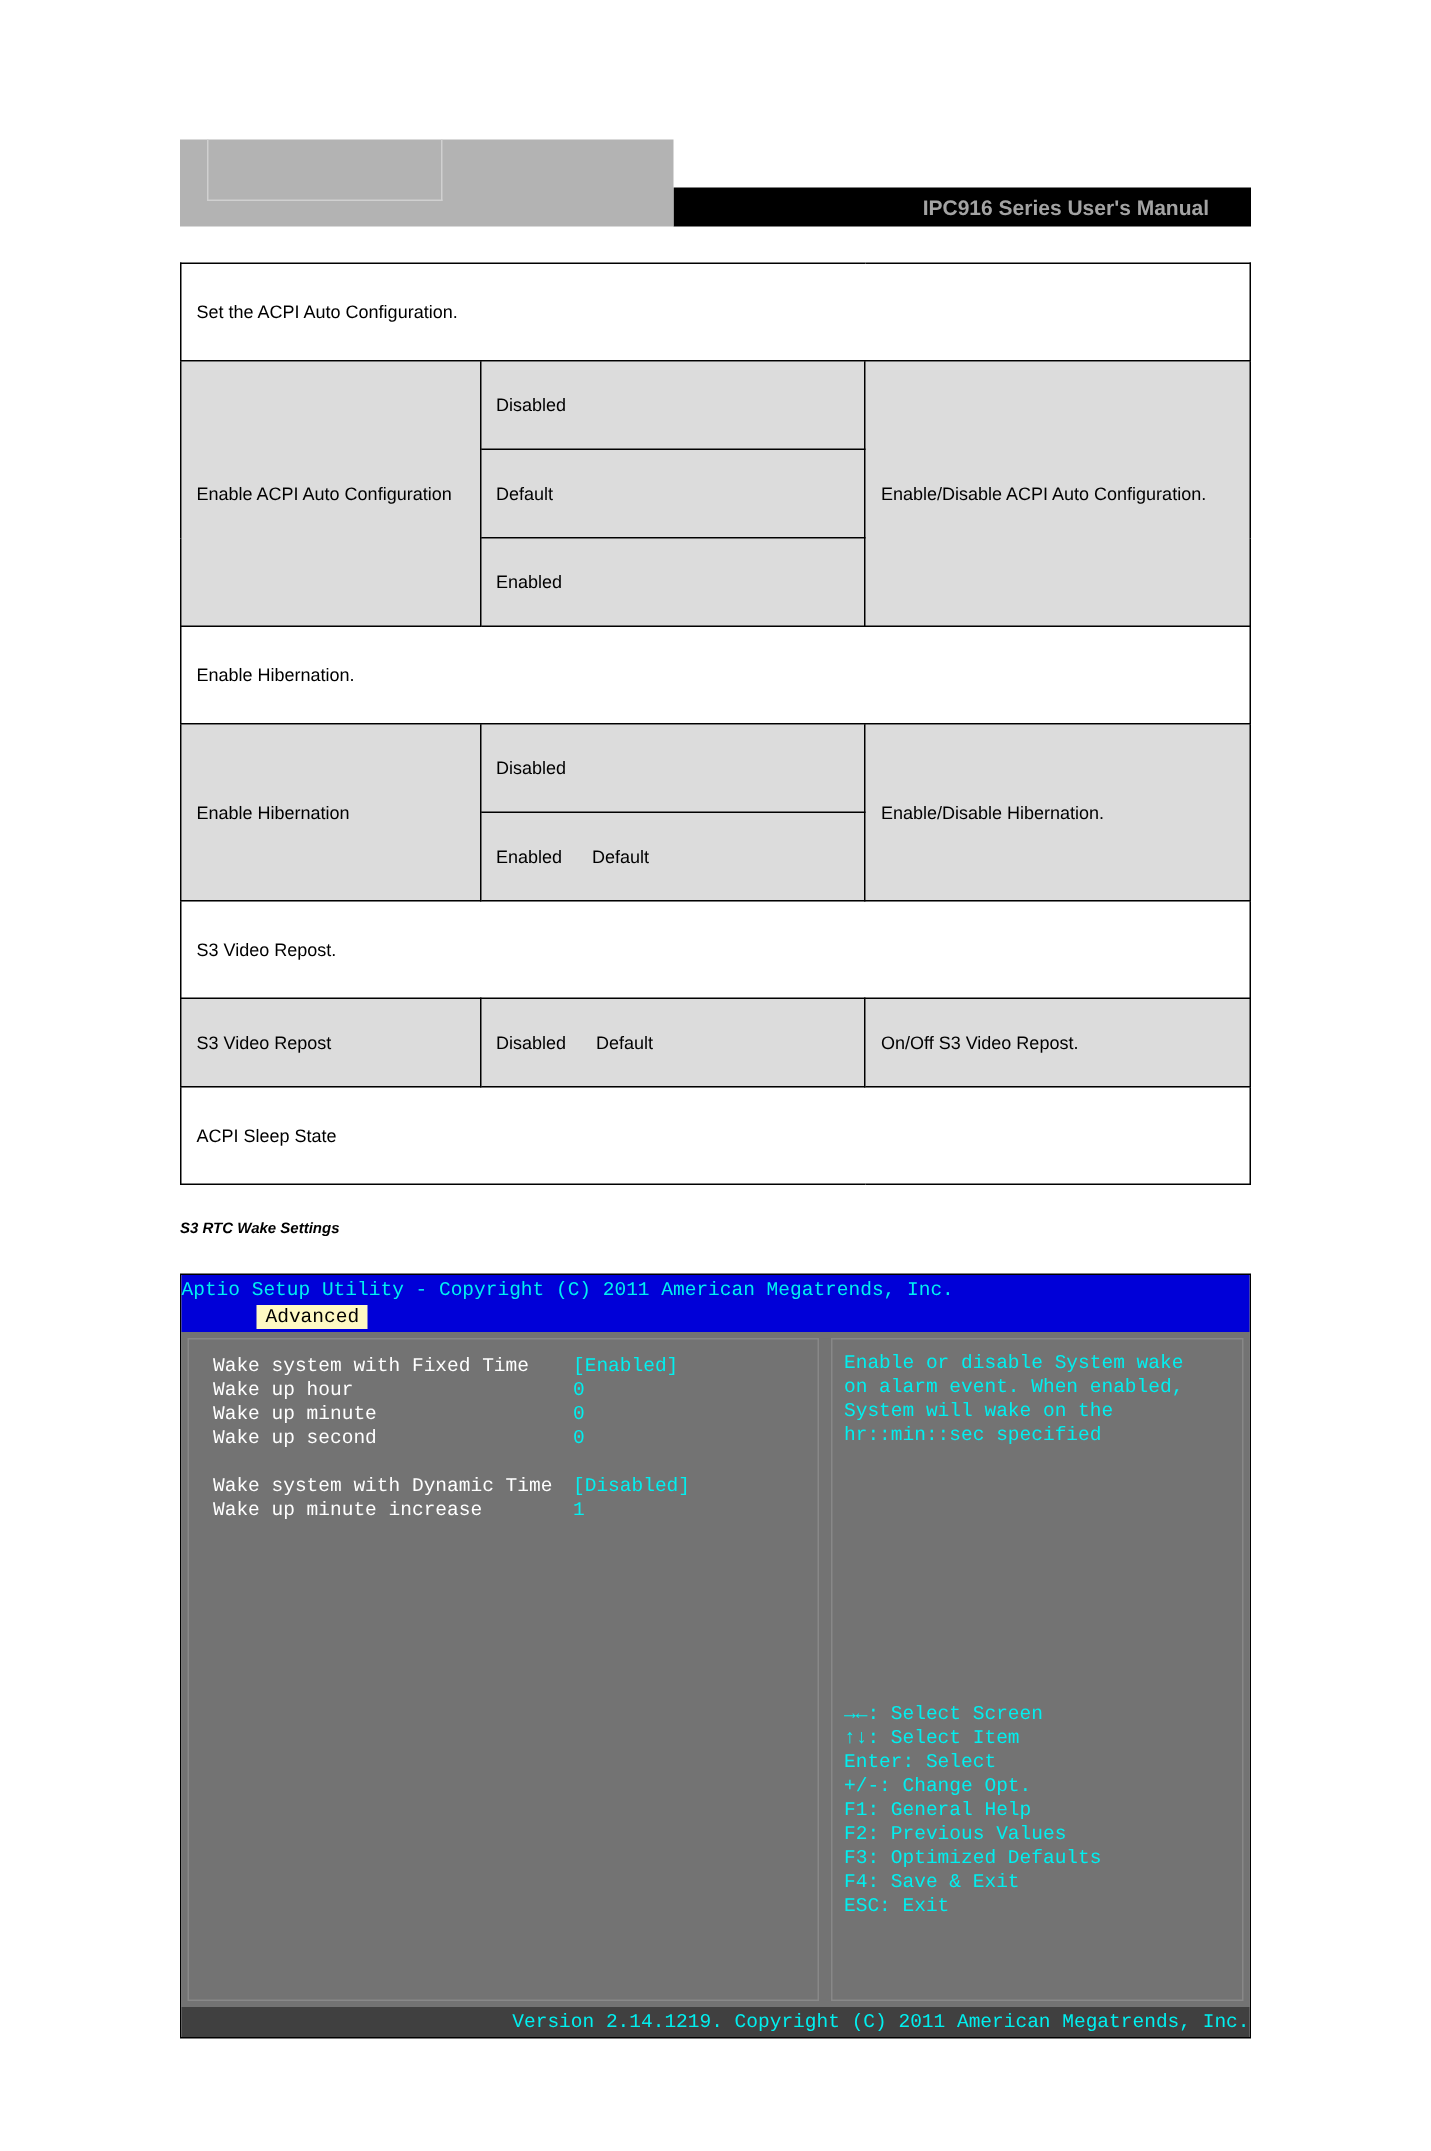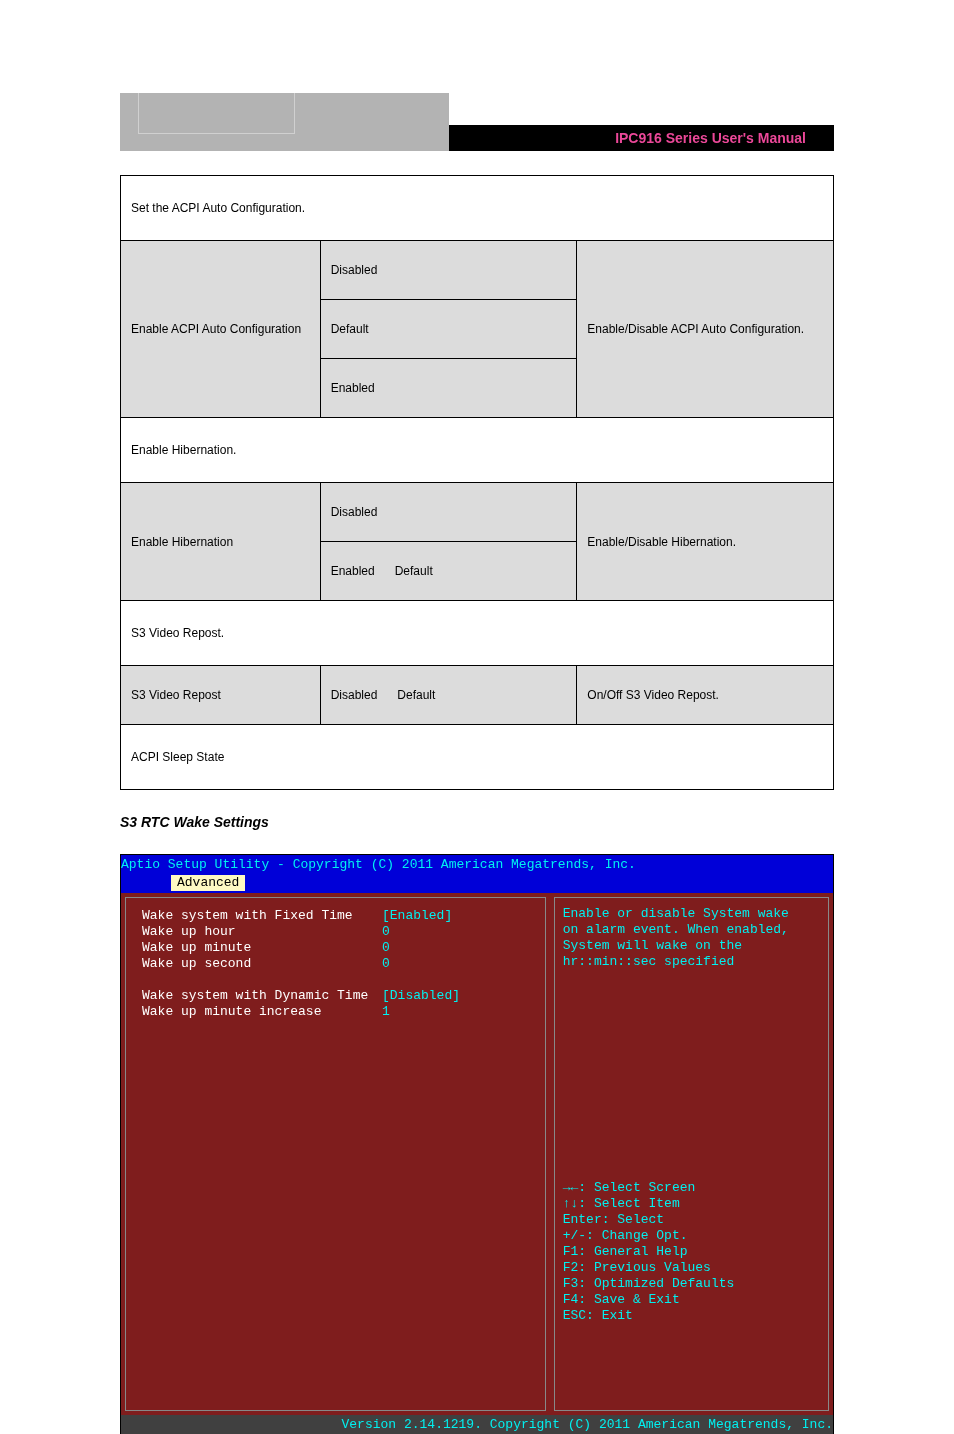--- a/index.html
+++ b/index.html
@@ -1,38 +1,38 @@
 <!DOCTYPE html>
 <html><head>
 <meta charset="utf-8">
 <style>
   html,body{margin:0;padding:0;background:#fff;font-family:Arial,Helvetica,sans-serif;color:#000;}
   .page{width:954px;min-height:1434px;position:relative;padding:0 0 40px 0;box-sizing:border-box;}
   
   .banner{height:58px;margin:93px 120px 0 120px;display:flex;}
   .banner-left{flex:1;background:#b3b3b3;position:relative;}
   .banner-left .tab{position:absolute;left:18px;top:0;width:155px;height:40px;border:1px solid #d0d0d0;border-top:none;}
-  .banner-right{flex:1;background:#000;color:#ec4899;font-weight:bold;font-size:14px;display:flex;align-items:center;justify-content:flex-end;padding:0 28px;margin-top:32px;}
+  .banner-right{flex:1;background:#000;color:#a3a3a3;font-weight:bold;font-size:14px;display:flex;align-items:center;justify-content:flex-end;padding:0 28px;margin-top:32px;}
   
   .tbl{margin:24px 120px 0 120px;border:1px solid #000;border-collapse:collapse;width:calc(100% - 240px);}
   .tbl td{border:1px solid #000;font-size:12px;padding:8px 10px;vertical-align:middle;}
   .hdr{height:48px;font-size:12px;}
   .gray{background:#dcdcdc;}
   .c1{width:28%;}
   .c2{width:36%;}
   .c3{width:36%;}
   .short{height:42px;}
   
-  .subhead{margin:24px 120px 0 120px;font-size:14px;font-style:italic;font-weight:bold;}
+  .subhead{margin:24px 120px 0 120px;font-size:10px;font-style:italic;font-weight:bold;}
   
   .bios{margin:24px 120px 0 120px;font-family:'Courier New',monospace;font-size:13px;line-height:16px;border:1px solid #000;}
   .bios-topbar{background:#0000d8;color:#00f0f0;text-align:left;padding:2px 0;}
   .bios-tabs{background:#0000d8;color:#00f0f0;padding:0 50px 2px 50px;}
   .bios-tabs .active{background:#fef9c3;color:#000;padding:0 6px;display:inline-block;}
-  .bios-body{background:#7f1d1d;display:flex;height:522px;}
+  .bios-body{background:#737373;display:flex;height:450px;}
   .bios-left{flex:1.55;padding:10px 10px 10px 16px;color:#fff;border:1px solid #888;margin:4px;box-sizing:border-box;}
   .bios-left .row{display:flex;}
   .bios-left .lab{width:240px;}
   .bios-left .val{color:#00f0f0;}
   .bios-right{flex:1;padding:10px 10px 10px 10px;color:#00f0f0;border:1px solid #888;margin:4px;box-sizing:border-box;position:relative;}
   .bios-right .help{position:absolute;top:8px;left:8px;right:8px;}
   .bios-right .keys{position:absolute;top:55%;left:8px;}
   .bios-bottombar{background:#404040;color:#00f0f0;text-align:right;padding:2px 0;}
 </style>
 </head>

